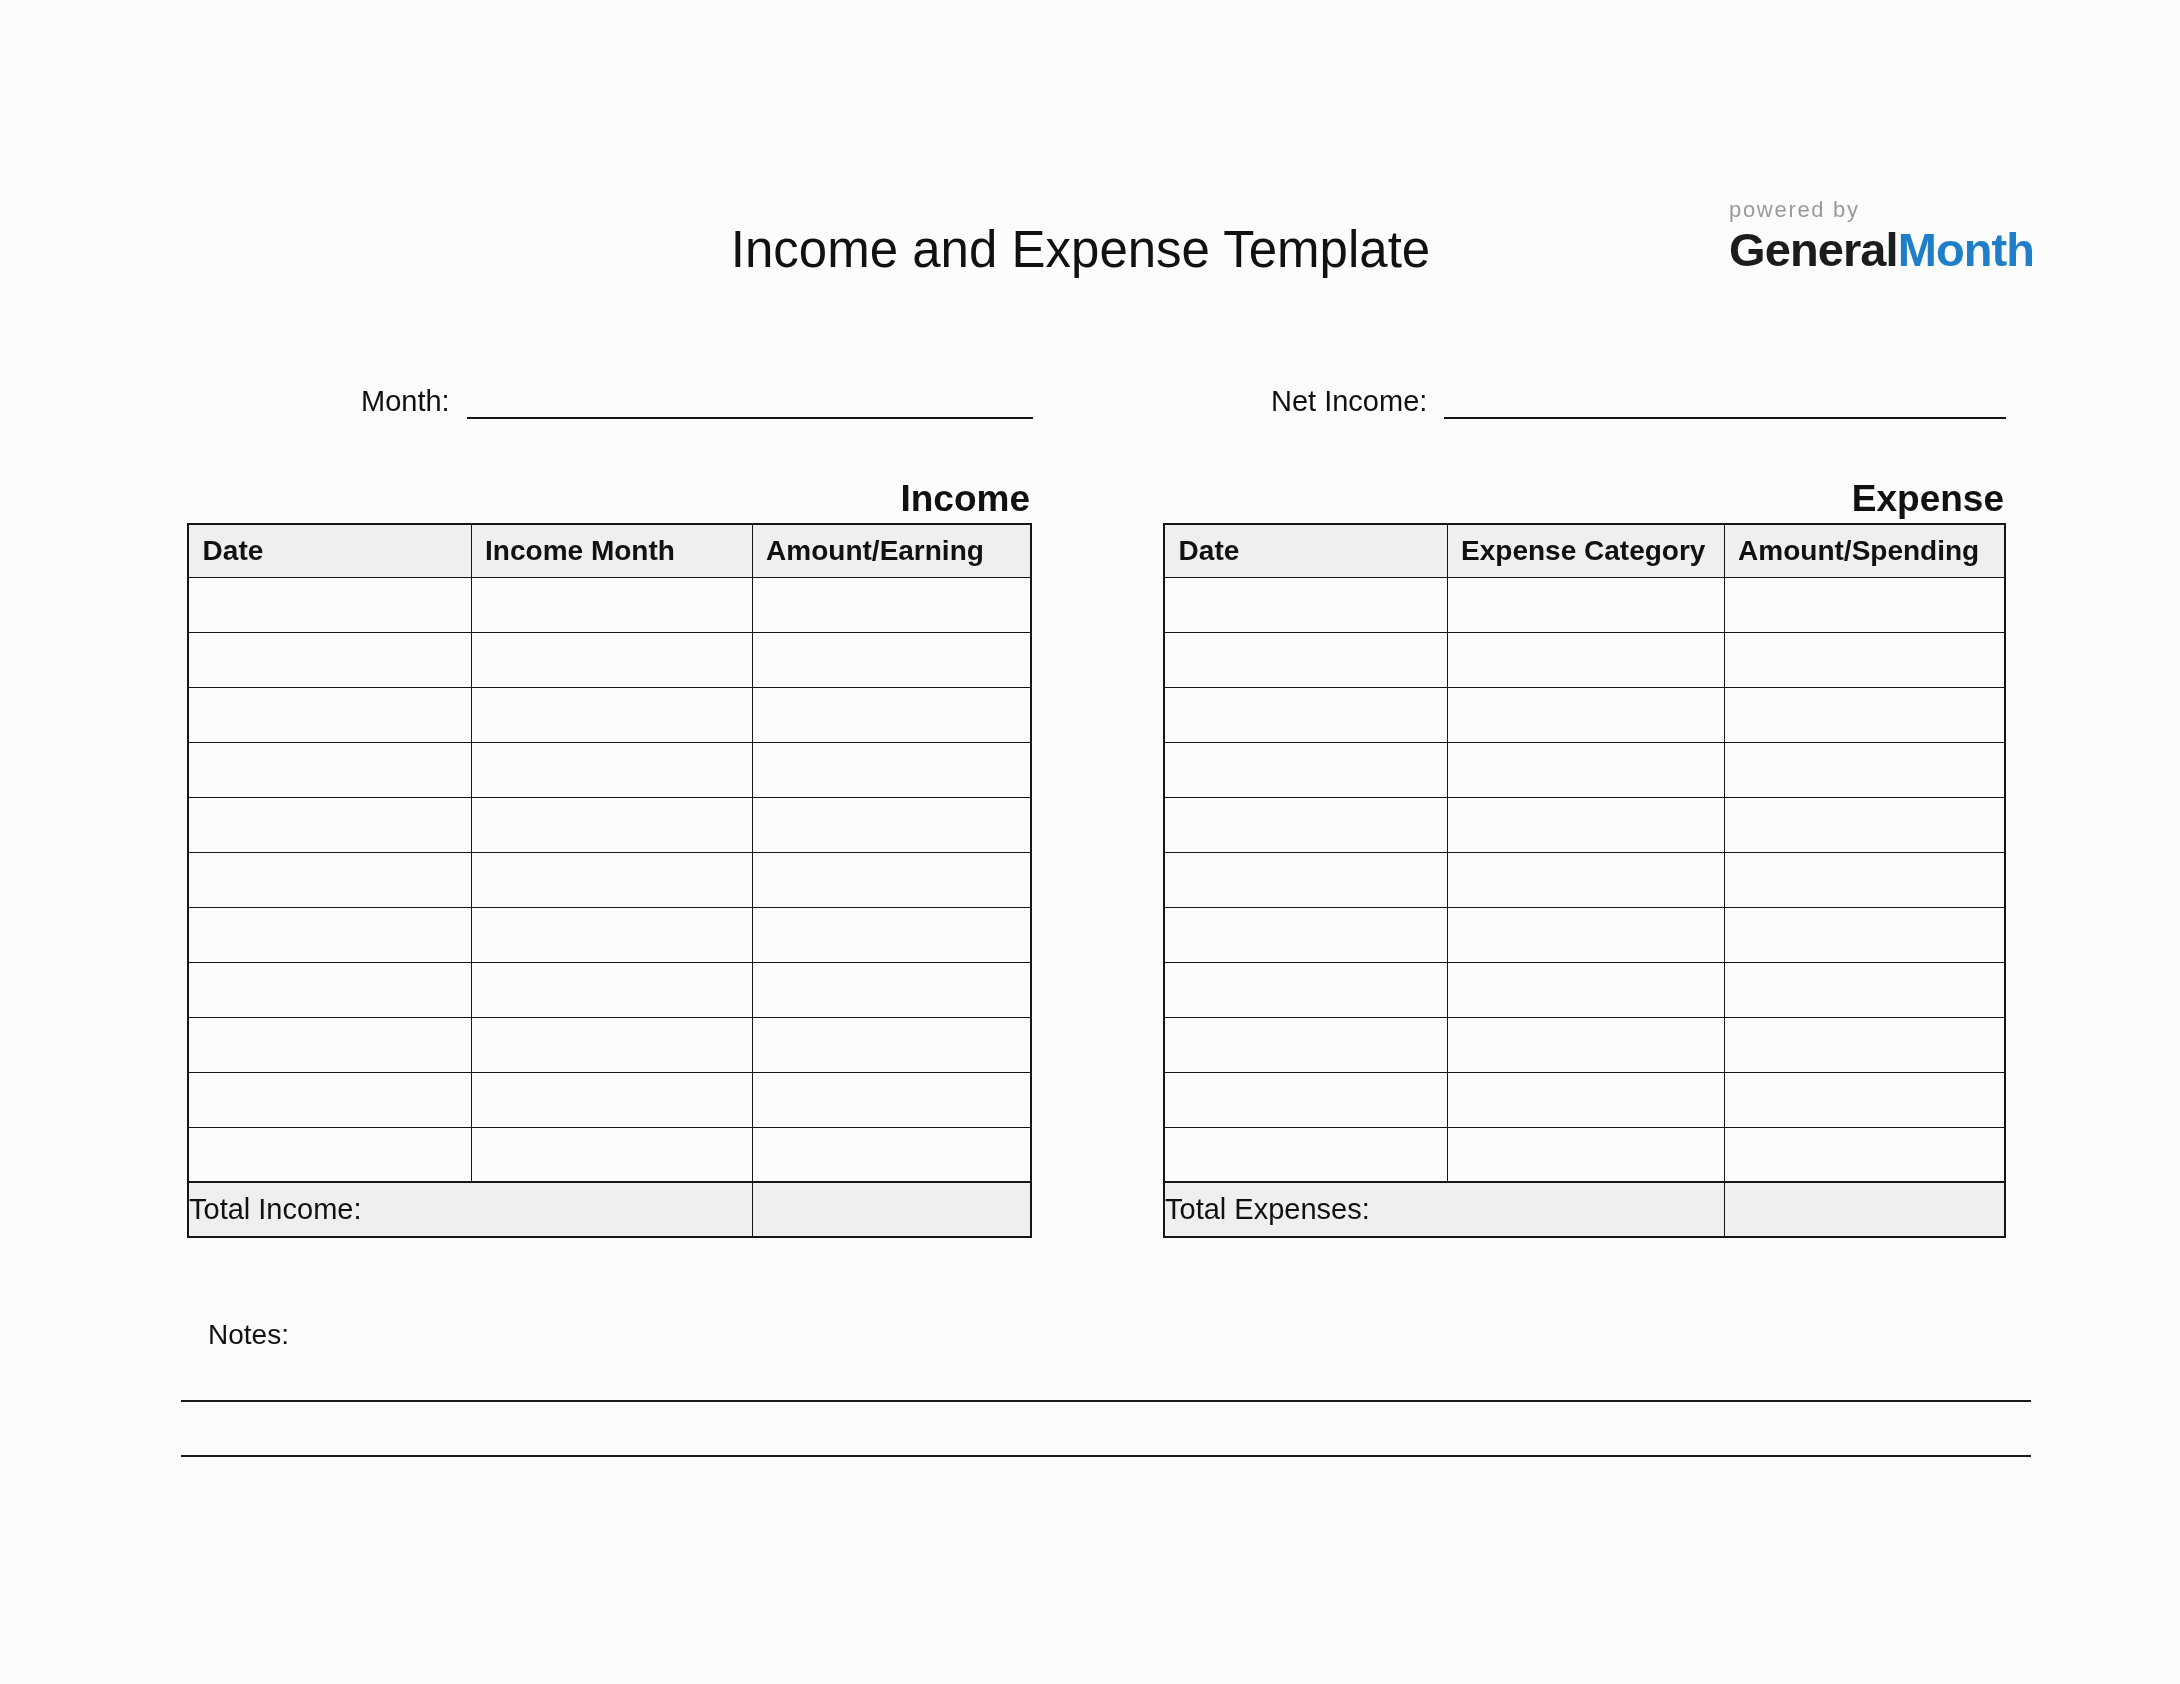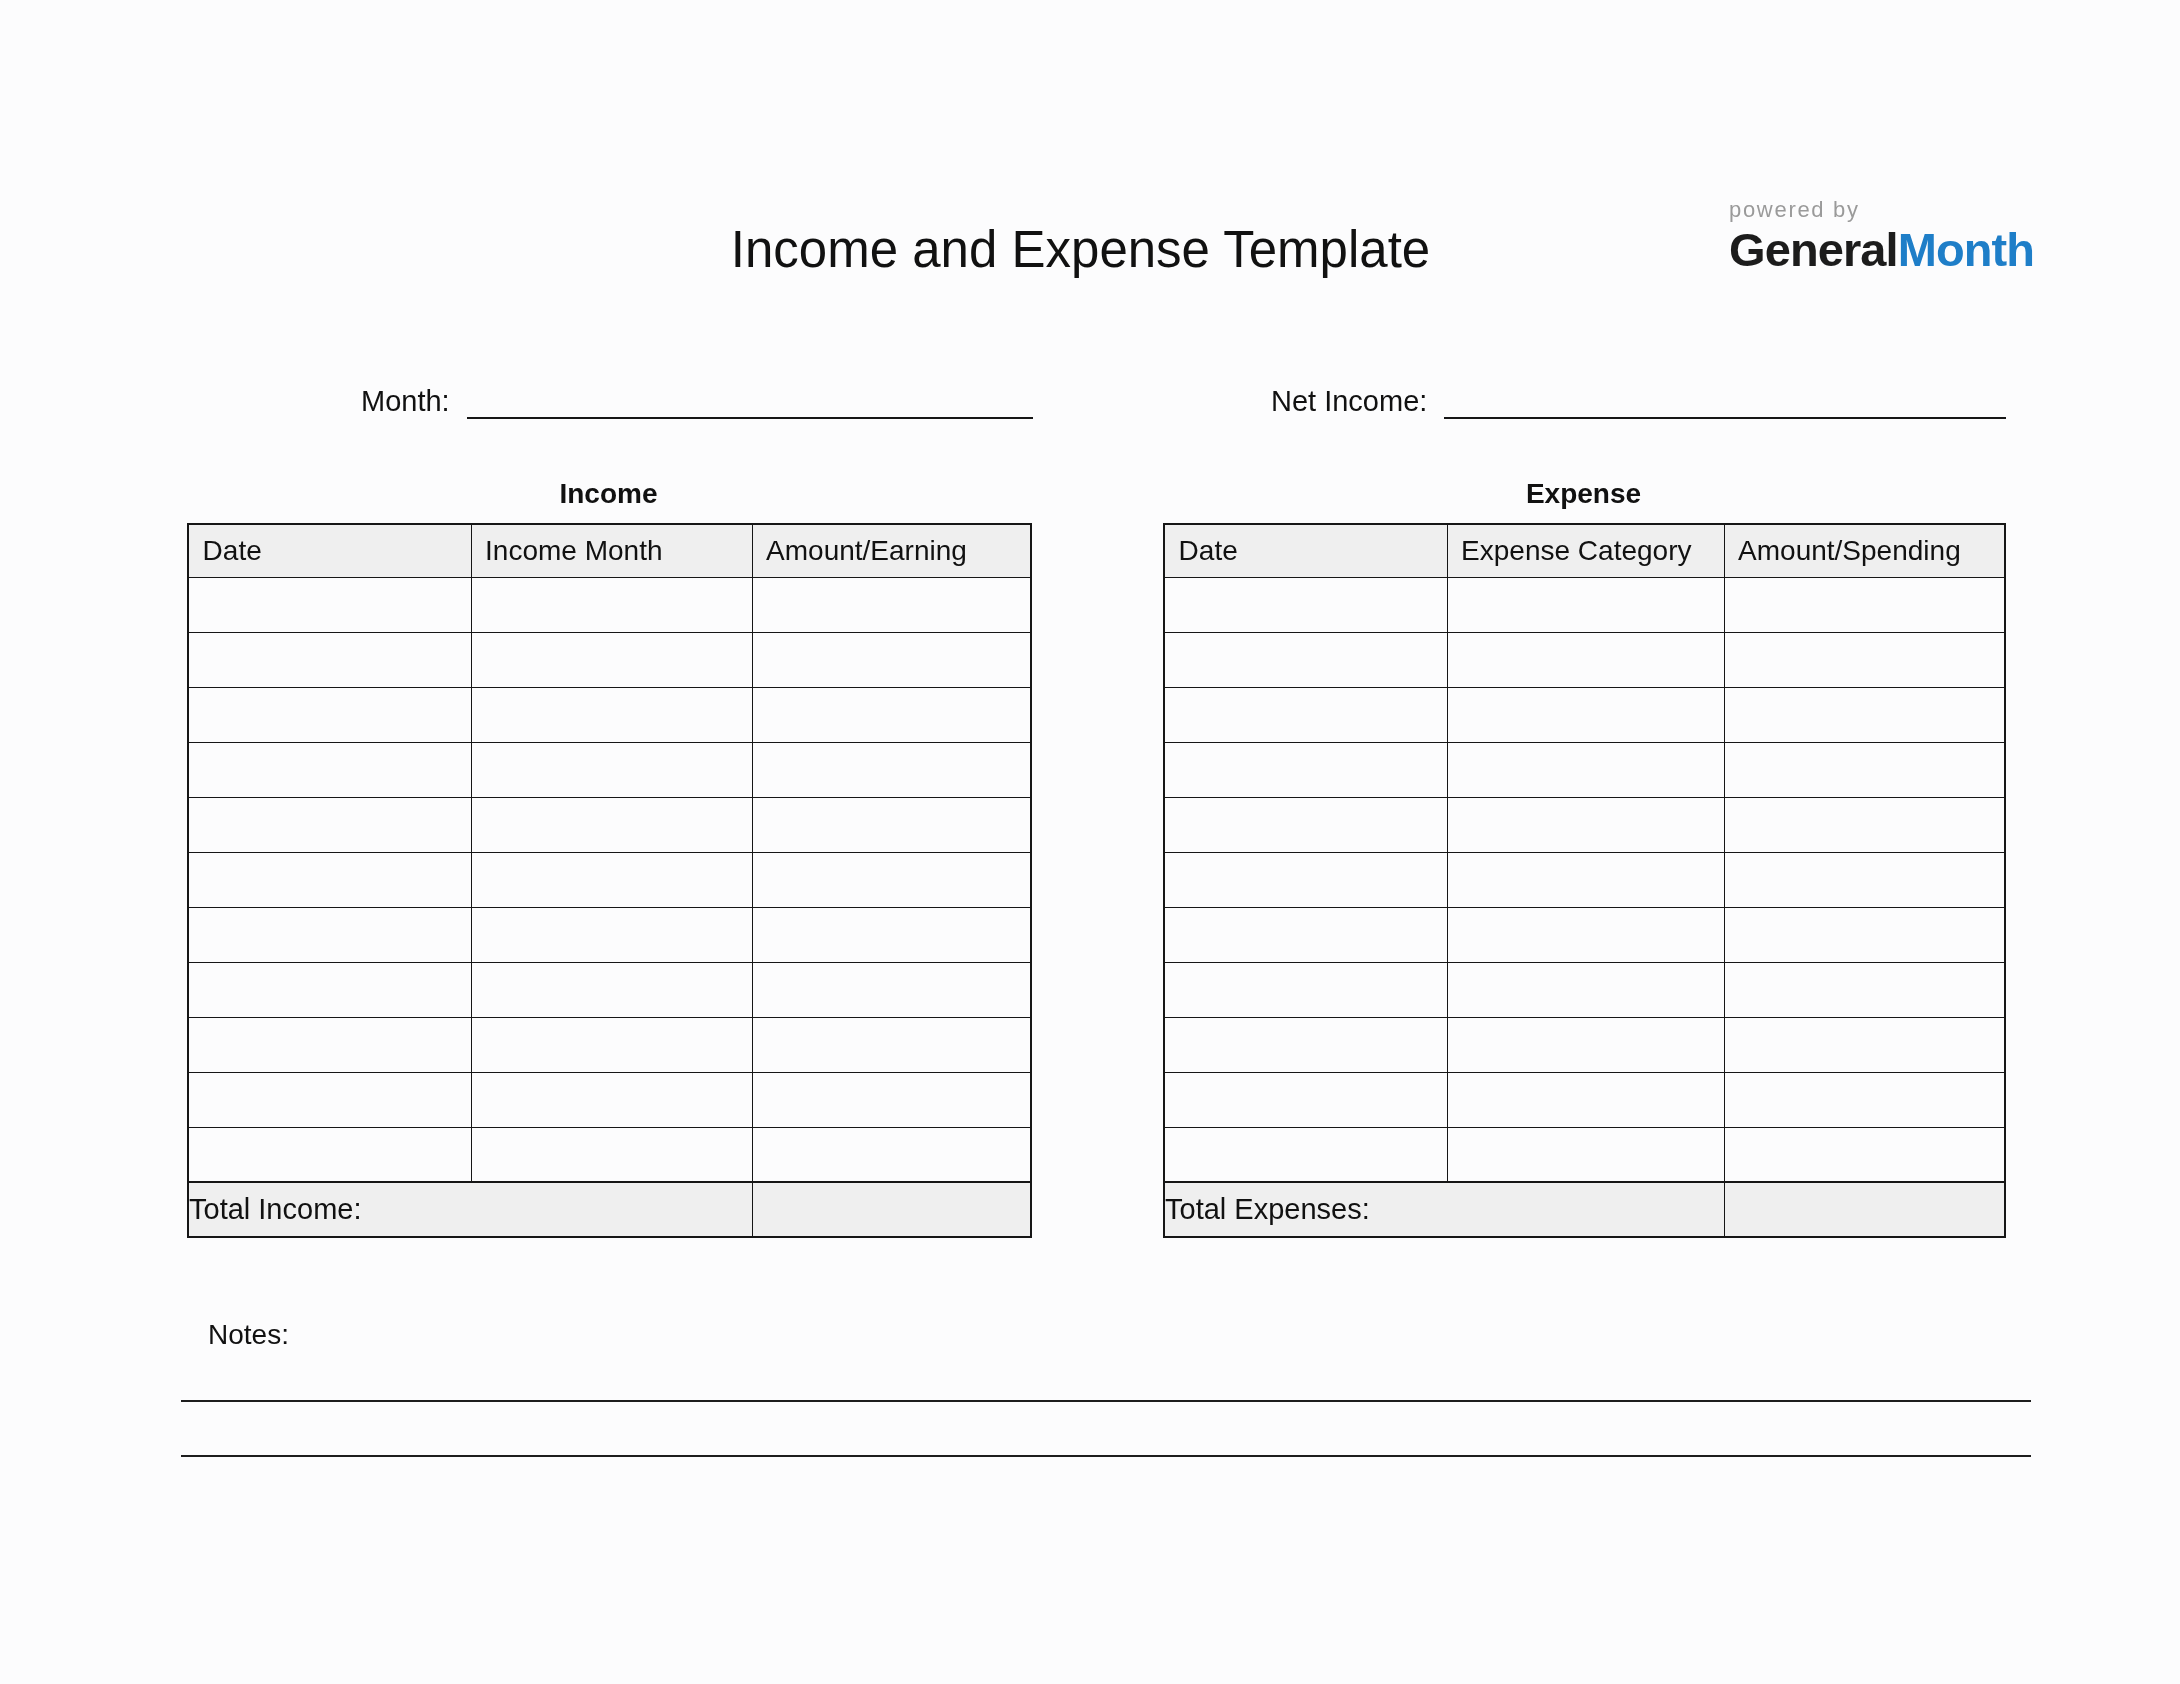--- a/index.html
+++ b/index.html
@@ -22,31 +22,31 @@
     text-align:center;font-size:51px;font-weight:400;letter-spacing:0;
   }
   .logo{position:absolute;left:1729px;top:199px;line-height:1;}
   .logo .powered{font-size:22px;color:var(--muted);letter-spacing:1.7px;}
   .logo .brand{margin-top:5.1px;font-size:47px;font-weight:600;color:#1C1C1C;letter-spacing:-0.9px;}
   .logo .brand .accent{color:var(--accent);font-weight:600;}
 
   .field-label{position:absolute;font-size:29px;color:var(--text);white-space:nowrap;}
   .write-line{position:absolute;height:0;border-top:2.6px solid var(--border);}
 
-  .section-title{position:absolute;top:478px;text-align:center;font-size:28px;font-weight:700;}
+  .section-title{position:absolute;top:478px;text-align:right;font-size:37px;font-weight:700;}
   .section-title.income{left:187px;width:843px;}
   .section-title.expenses{left:1163px;width:841px;}
 
   table.sheet{
     position:absolute;border-collapse:collapse;table-layout:fixed;
     border:2.6px solid var(--border);
   }
   table.sheet th, table.sheet td{border:1.7px solid var(--border);padding:0;}
   table.sheet th{
-    background:var(--header-fill);font-weight:400;font-size:28px;
+    background:var(--header-fill);font-weight:700;font-size:28px;
     text-align:left;padding-left:13.6px;height:53px;
   }
   table.sheet tbody td{height:55px;background:transparent;}
   table.sheet tr.total-row td{
     height:55px;background:var(--header-fill);border-top:2.6px solid var(--border);
   }
   td.total-label{font-size:29px;padding-right:13.6px;font-weight:400;}
   #income-table{left:187px;top:523px;width:843px;}
   #expense-table{left:1163px;top:523px;width:841px;}
 

